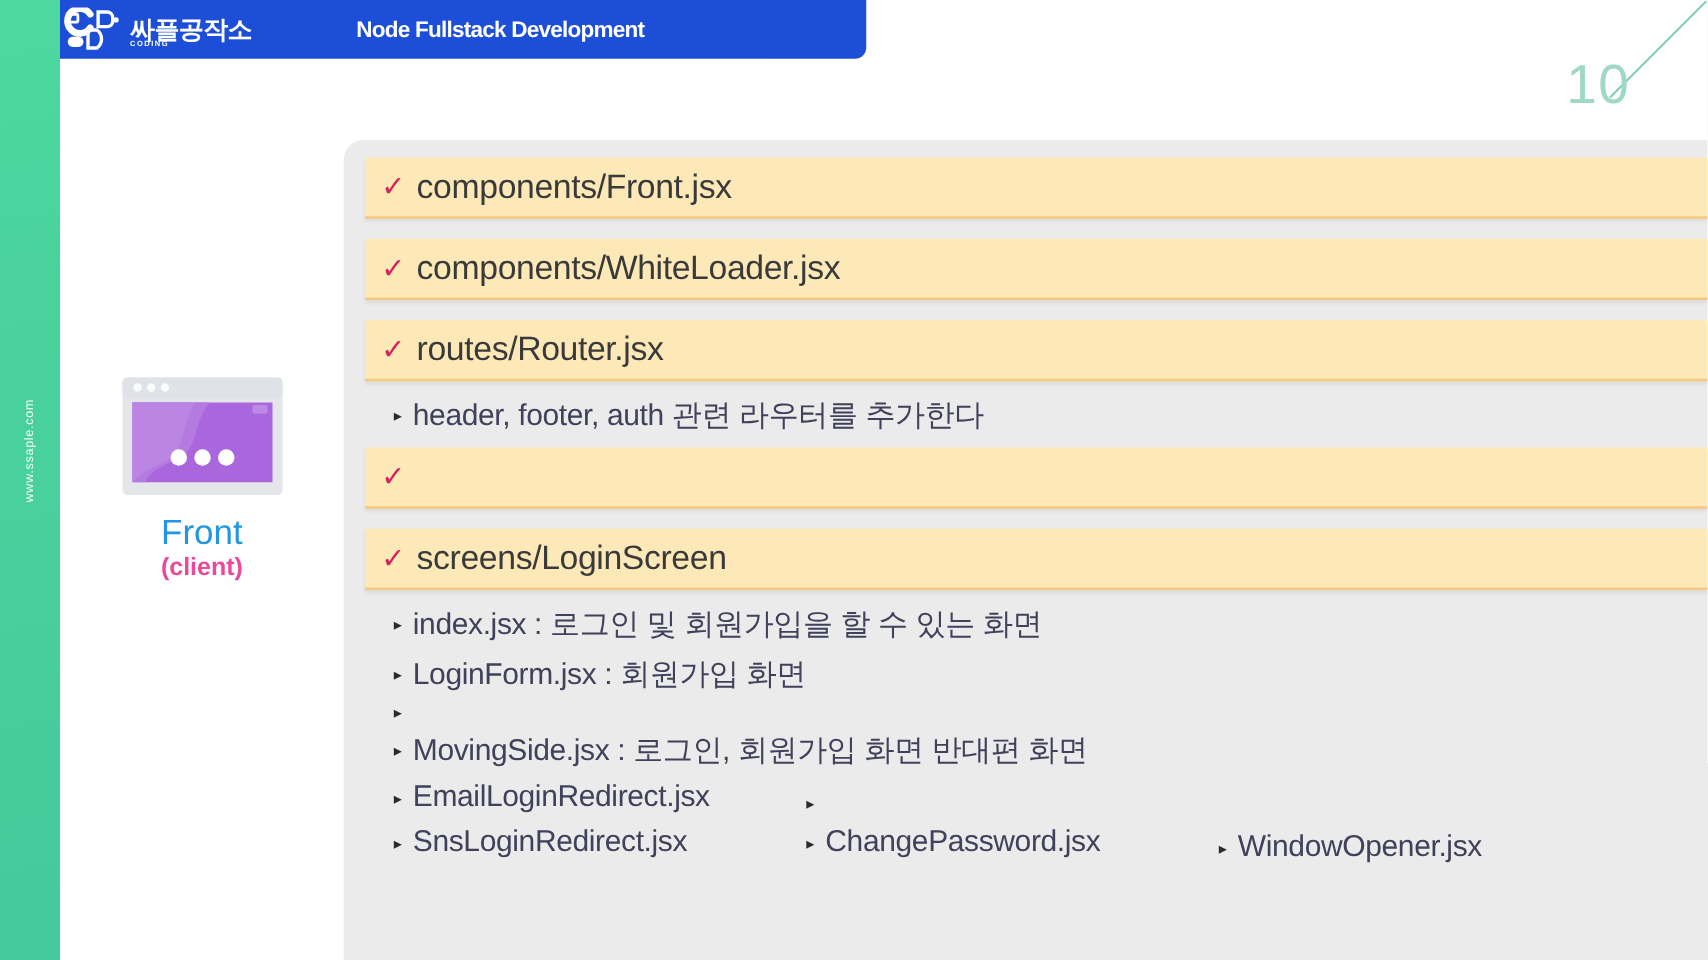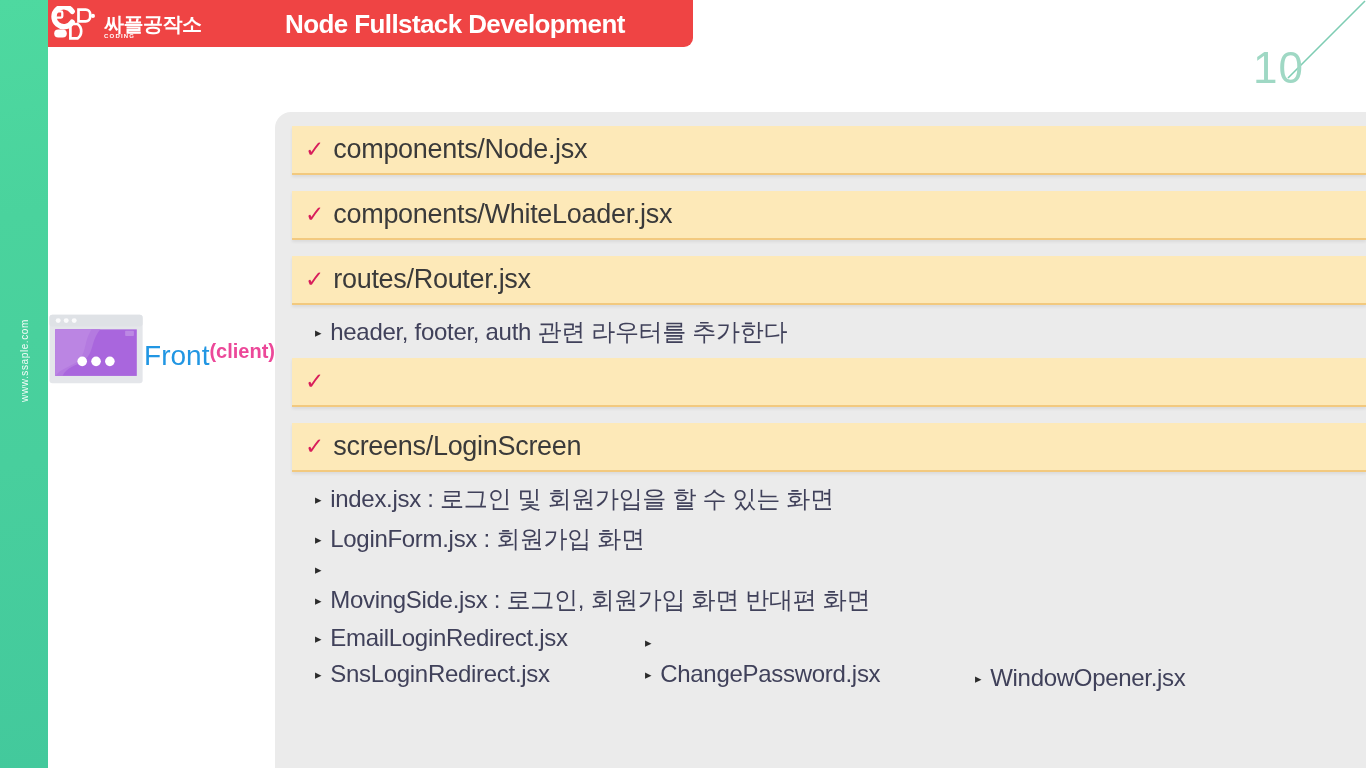--- a/index.html
+++ b/index.html
@@ -20,55 +20,55 @@
     position: absolute; left: 50%; top: 355px;
     transform: translateX(-50%) rotate(-90deg);
     transform-origin: center center;
     color: #ffffff; font-size: 10px; letter-spacing: 0.6px;
     white-space: nowrap; opacity: .95;
   }
 
   
   .topbar {
     position: absolute; left: 48px; top: 0; width: 645px; height: 47px;
-    background: #ef4444;
+    background: #1d4ed8;
     border-bottom-right-radius: 9px;
   }
   .logo {
     position: absolute; left: 0px; top: 4px; width: 190px; height: 40px;
     display: flex; align-items: center; gap: 6px; padding-left: 2px;
   }
   .logo-mark { width: 48px; height: 36px; flex: 0 0 48px; }
   .logo-text-wrap { position: relative; display: flex; flex-direction: column; justify-content: center; }
   .logo-ko {
     color: #ffffff; font-size: 20px; font-weight: 700; letter-spacing: -0.5px;
     line-height: 1; white-space: nowrap;
   }
   .logo-coding {
     position: absolute; left: 0px; bottom: -5px;
     color: #ffffff; font-size: 6px; font-weight: 700; letter-spacing: 1.2px;
   }
   .topbar-title {
     position: absolute; left: 237px; top: 50%; transform: translateY(-50%);
-    color: #ffffff; font-size: 26px; font-weight: 700;
+    color: #ffffff; font-size: 18px; font-weight: 700;
     letter-spacing: -0.6px; white-space: nowrap;
   }
 
   
   .pagenum {
     position: absolute; right: 62px; top: 46px;
     color: #9fd8c4; font-size: 44px; font-weight: 300; line-height: 1;
     letter-spacing: 1px;
   }
   .diagonal { position: absolute; right: 0; top: 0; width: 130px; height: 80px; }
 
   
   .front-col {
     position: absolute; left: 48px; top: 300px; width: 227px;
-    display: flex; flex-direction: row; align-items: center;
+    display: flex; flex-direction: column; align-items: center;
   }
   .browser-ico { width: 132px; height: 98px; display:block; }
   .front-title {
     margin-top: 14px; color: #2196e3; font-size: 28px; font-weight: 400; line-height: 1;
   }
   .front-sub { margin-top: 4px; color: #ec4899; font-size: 20px; font-weight: 700; line-height: 1; }
 
   
   .panel {
     position: absolute; left: 275px; top: 112px; width: 1091px; height: 656px;
@@ -155,21 +155,21 @@
       <rect x="6" y="86" width="120" height="7" rx="2" fill="#e4e6ea"></rect>
     </svg>
     <div class="front-title">Front</div>
     <div class="front-sub">(client)</div>
   </div>
 
   <div class="panel">
 
     <div class="yrow">
       <span class="check">✓</span>
-      <span class="yrow-label">components/Node.jsx</span>
+      <span class="yrow-label">components/Front.jsx</span>
     </div>
     <div class="gap"></div>
 
     <div class="yrow">
       <span class="check">✓</span>
       <span class="yrow-label">components/WhiteLoader.jsx</span>
     </div>
     <div class="gap"></div>
 
     <div class="yrow">

